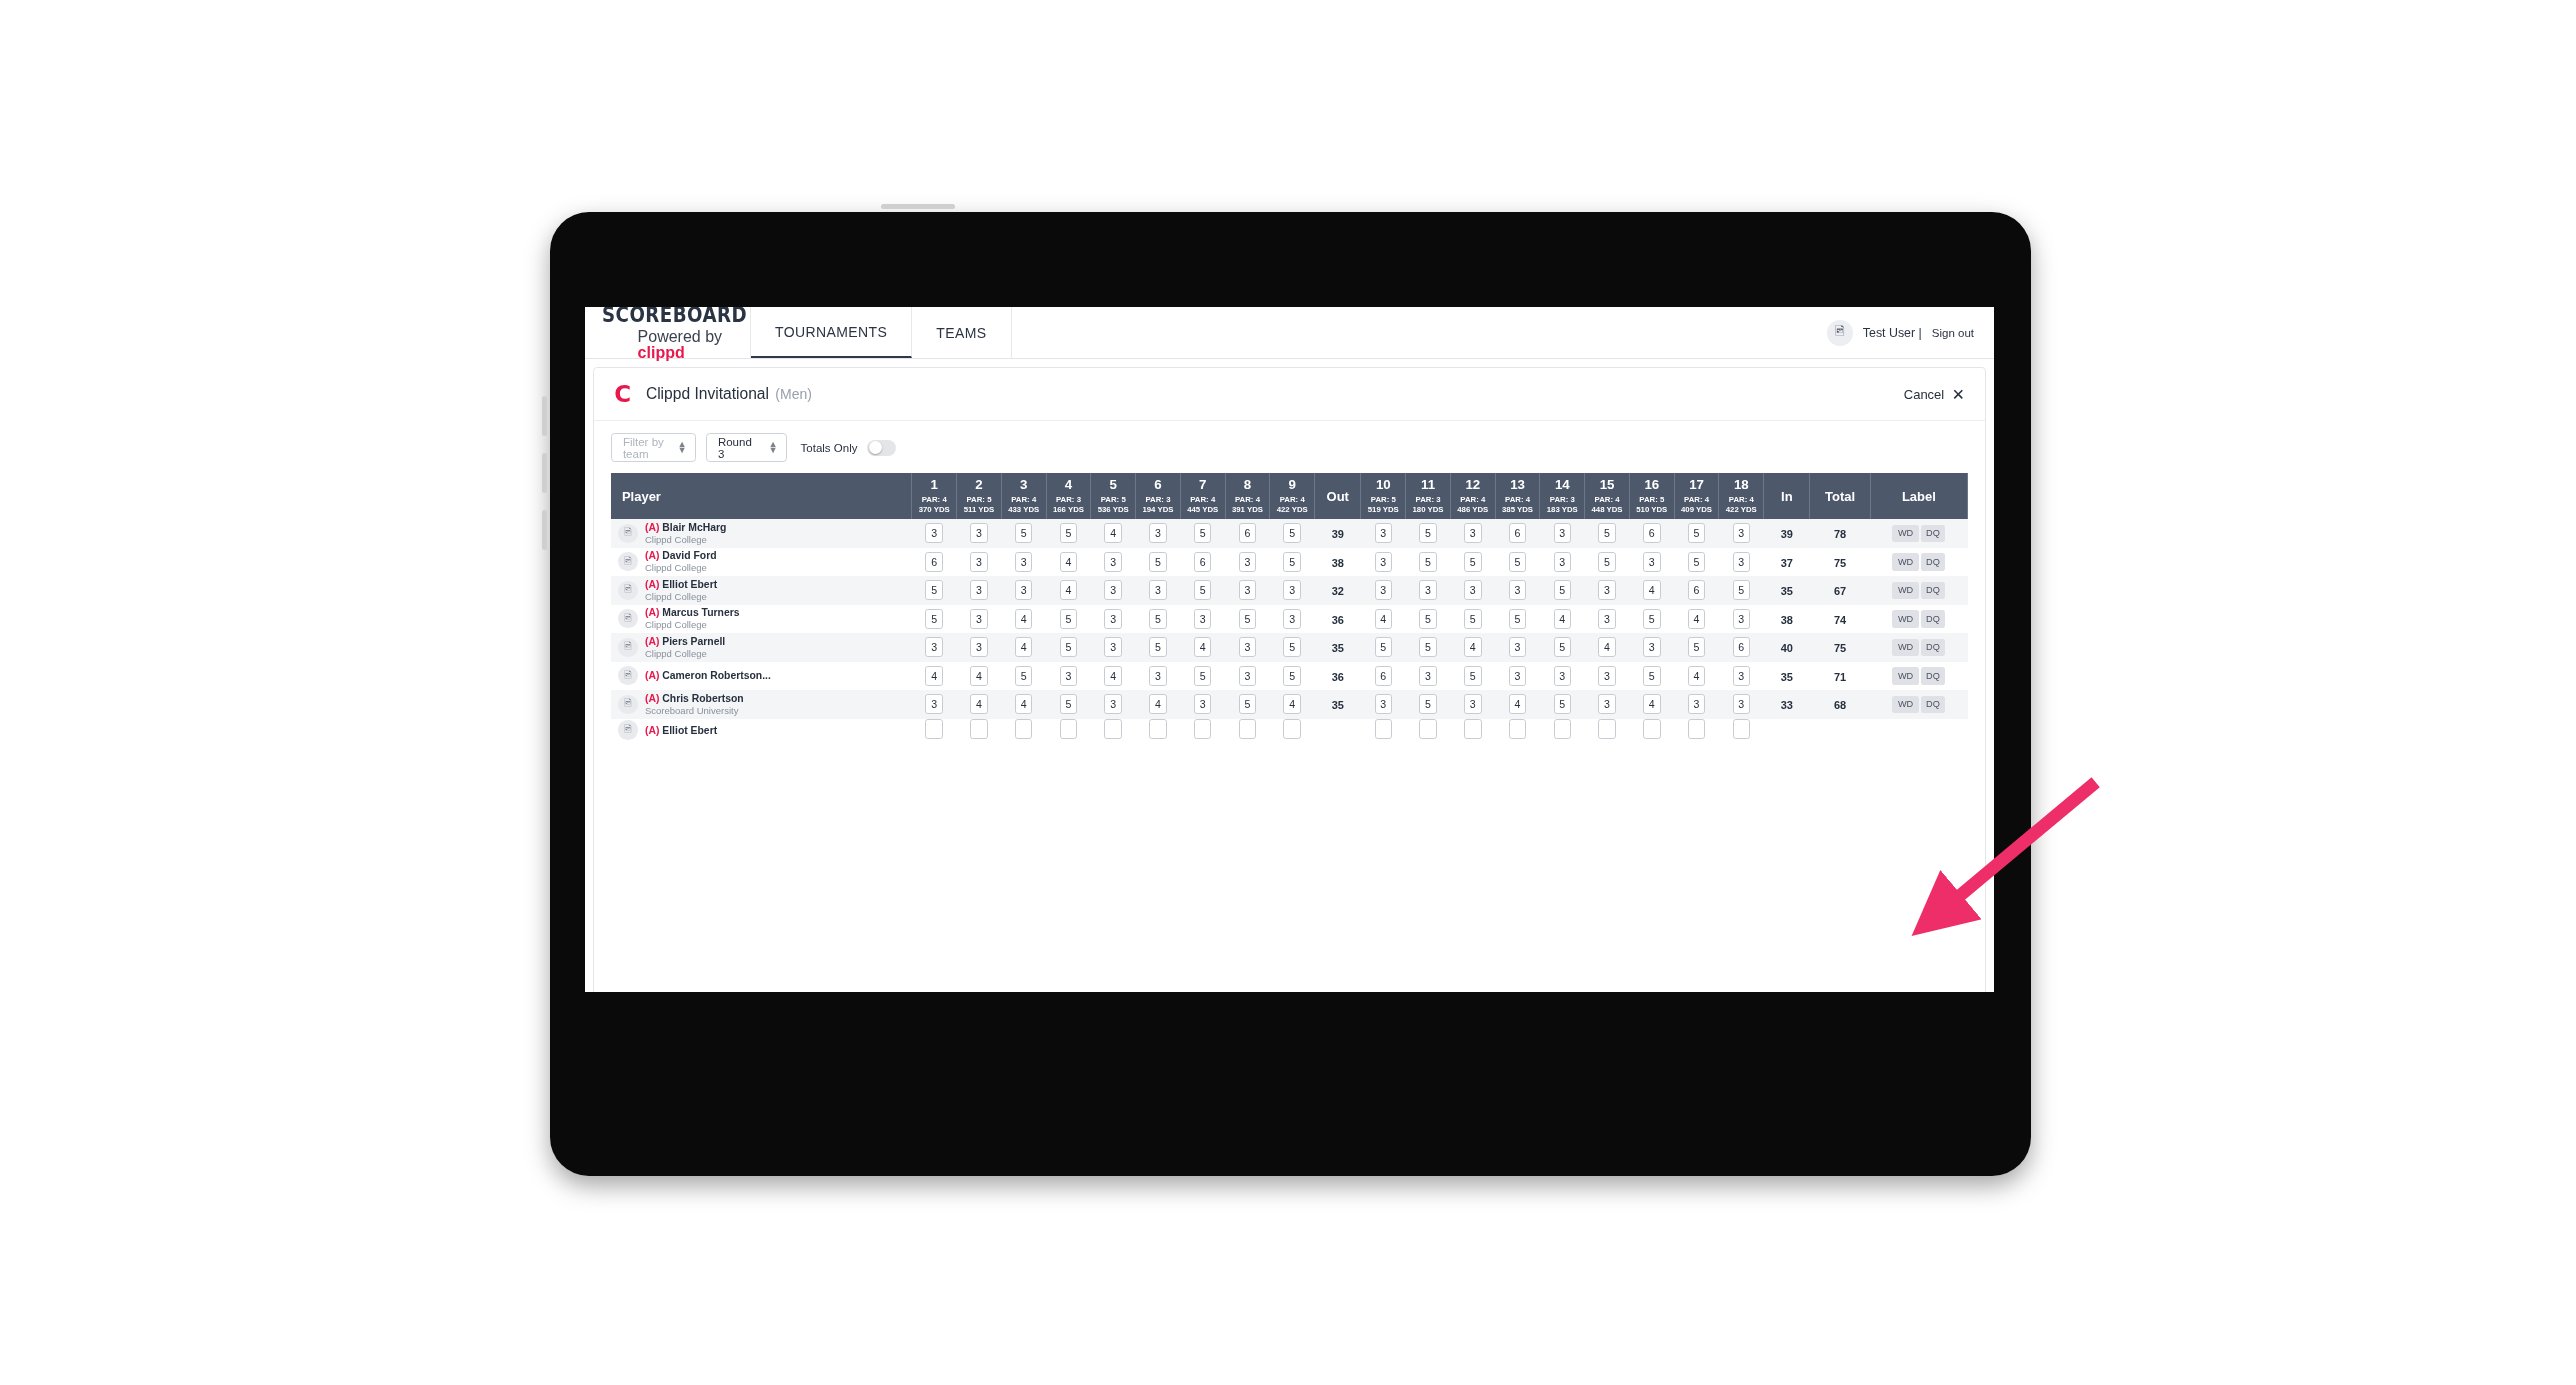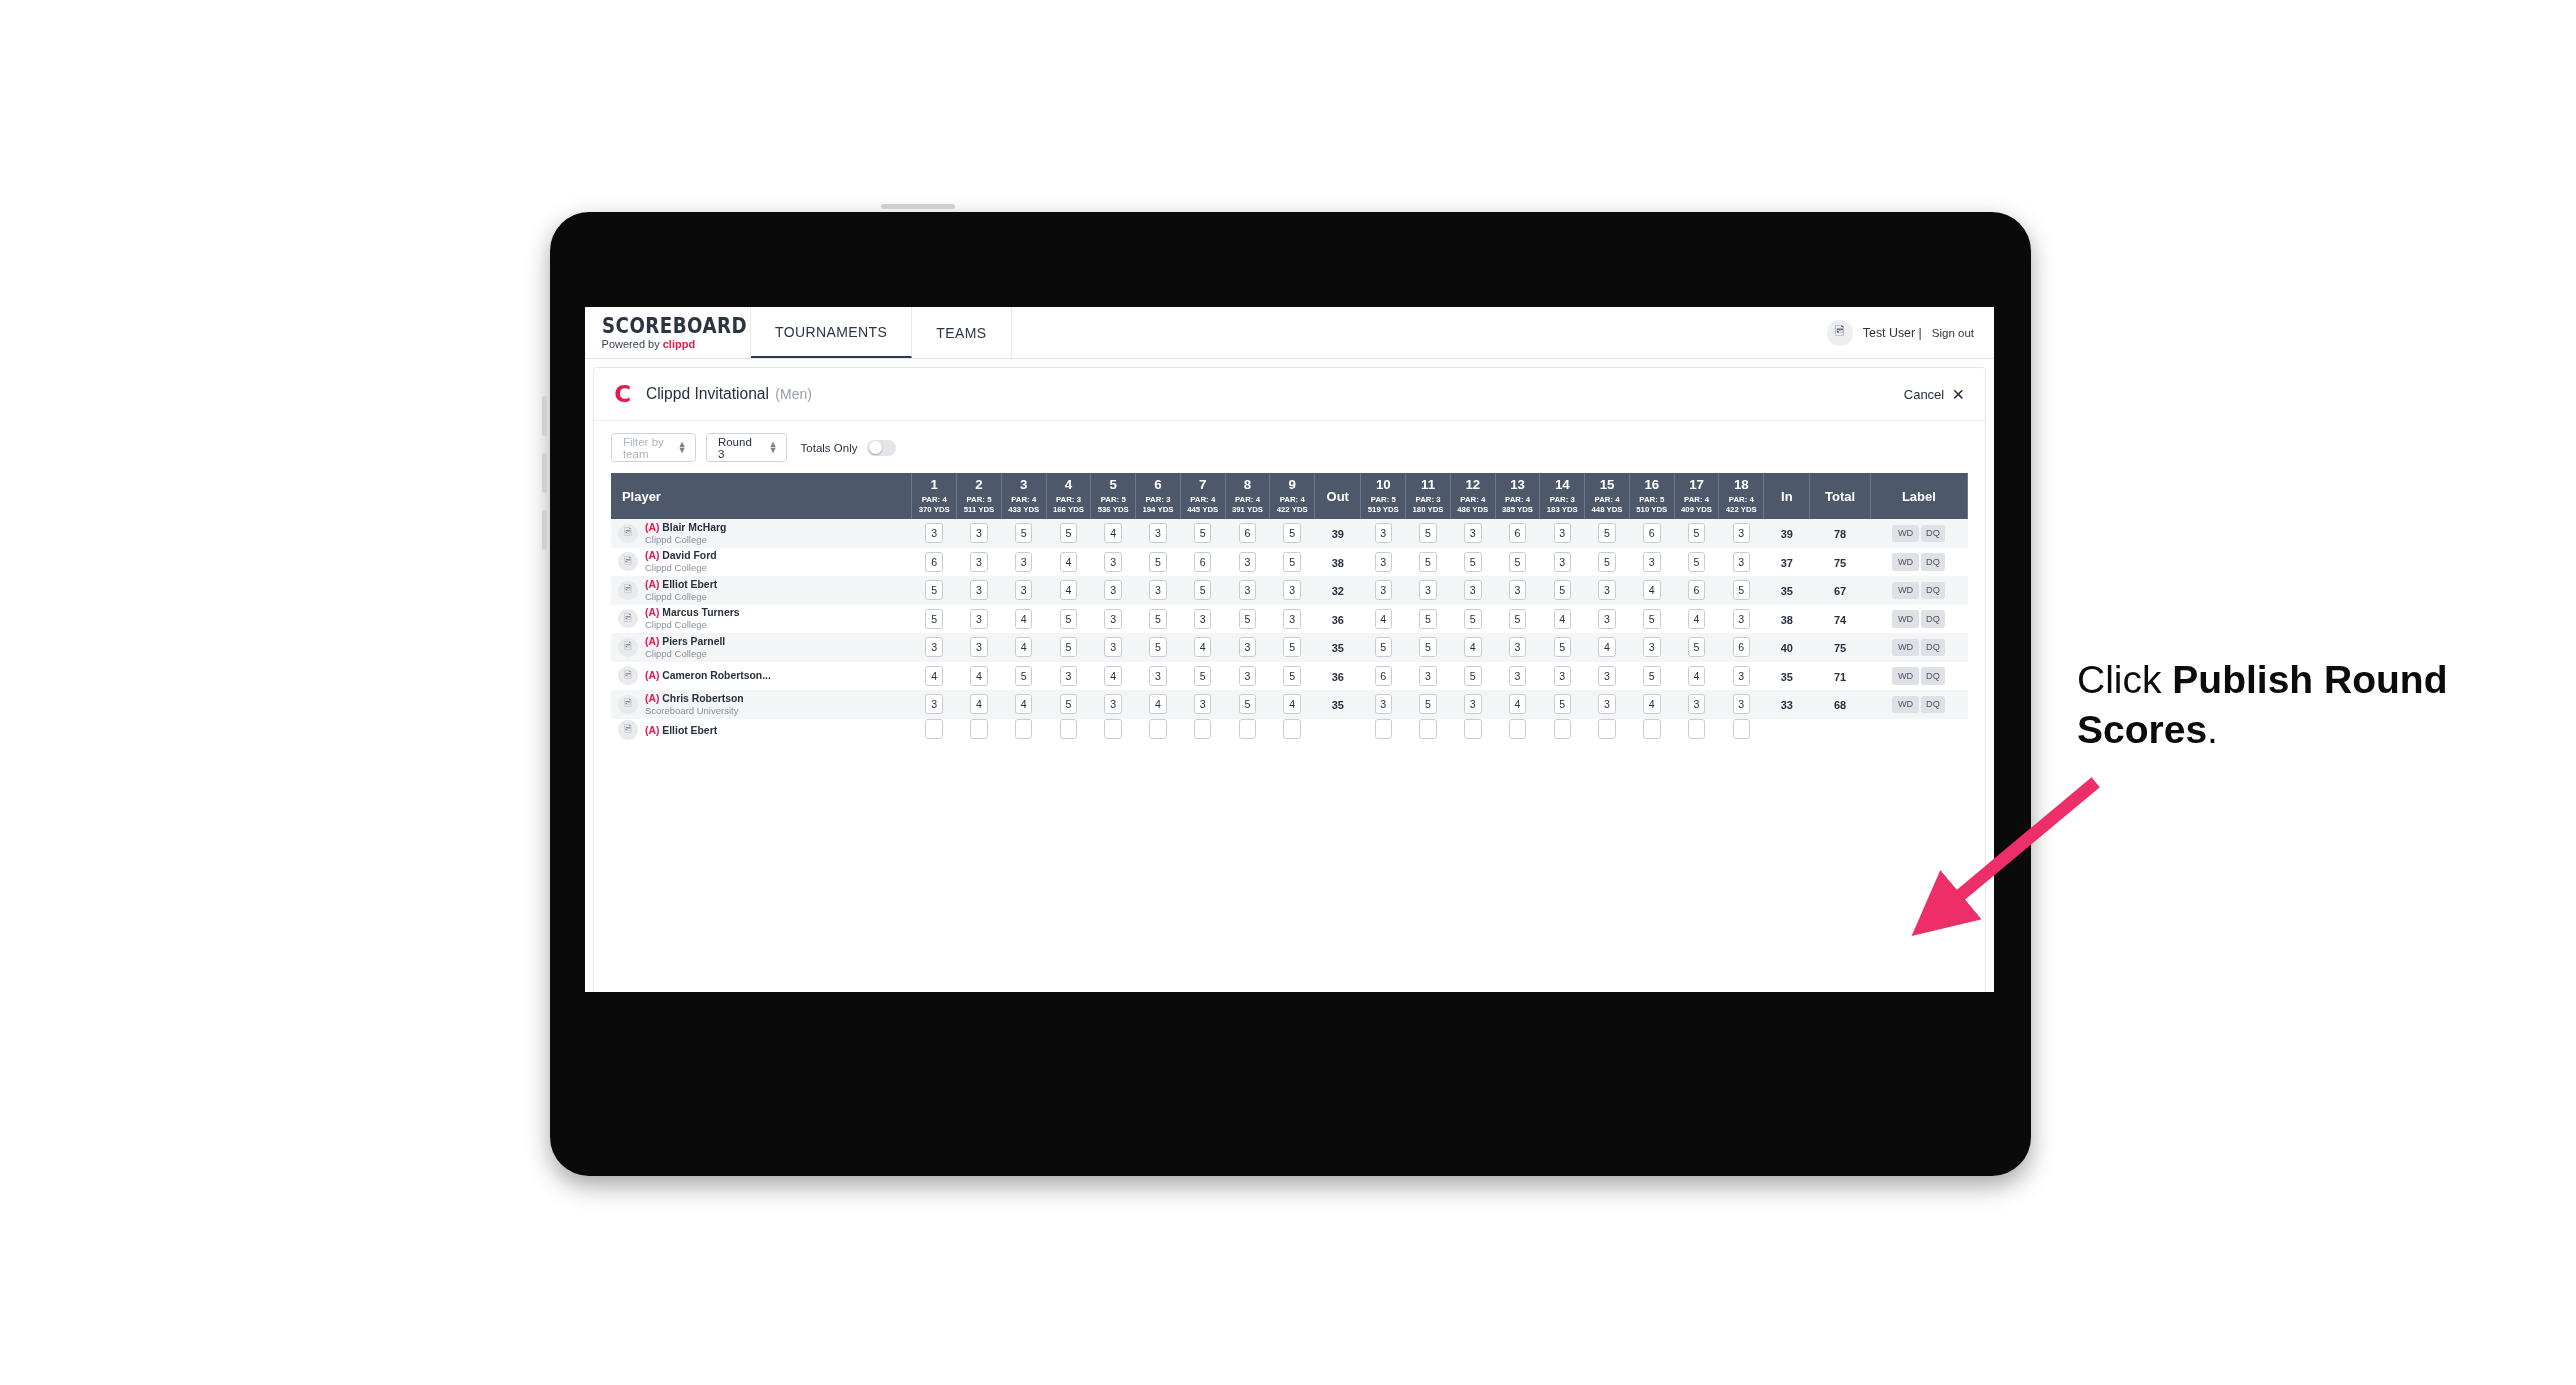--- a/index.html
+++ b/index.html
@@ -59,21 +59,21 @@
     display: flex; flex-direction: column; justify-content: center;
     border-right: 0.9px solid #e8e8e8;
   }
   .brand-title {
     font-family: "DejaVu Sans Condensed", "Liberation Sans Narrow", "Liberation Sans", sans-serif;
     font-weight: 800; font-size: 22px; letter-spacing: 0.5px;
     color: #2b3443; line-height: 1;
     transform: scaleX(0.92); transform-origin: left center;
   }
   .brand-sub {
-    font-size: 11px; color: #3a4250; margin-top: 2.8px; line-height: 1;
+    font-size: 16px; color: #3a4250; margin-top: 2.8px; line-height: 1; margin-left: 36px;
   }
   .brand-sub b { color: #e8174c; font-weight: 700; }
   .navtabs { display: flex; align-items: stretch; }
   .navtab {
     padding: 0 24px; display: flex; align-items: center;
     font-size: 14px; color: #2b3443; letter-spacing: 0.4px;
     border-right: 0.9px solid #e8e8e8; cursor: pointer;
   }
   .navtab.active { border-bottom: 2.8px solid #2f394b; }
   .navright {
@@ -703,23 +703,20 @@
         <div class="footbar">
           <div class="fb-cancel">Cancel</div>
           <button class="fb-save">Save All</button>
           <button class="fb-publish">Publish Round Scores</button>
         </div>
 
       </div>
     </div>
   </div>
 
-  <div class="annot">
-    <span>Click </span><b>Publish Round Scores</b><span>.</span>
-  </div>
 
   <svg class="arrow" width="221" height="184" viewBox="0 0 240 200">
     <defs>
       <marker id="ah" markerWidth="5" markerHeight="5" refX="2.2" refY="2.5" orient="auto">
         <path d="M0,0 L5,2.5 L0,5 z" fill="#ee2e68"></path>
       </marker>
     </defs>
     <line x1="218" y1="10" x2="48" y2="152" stroke="#ee2e68" stroke-width="14" marker-end="url(#ah)"></line>
   </svg>
 

